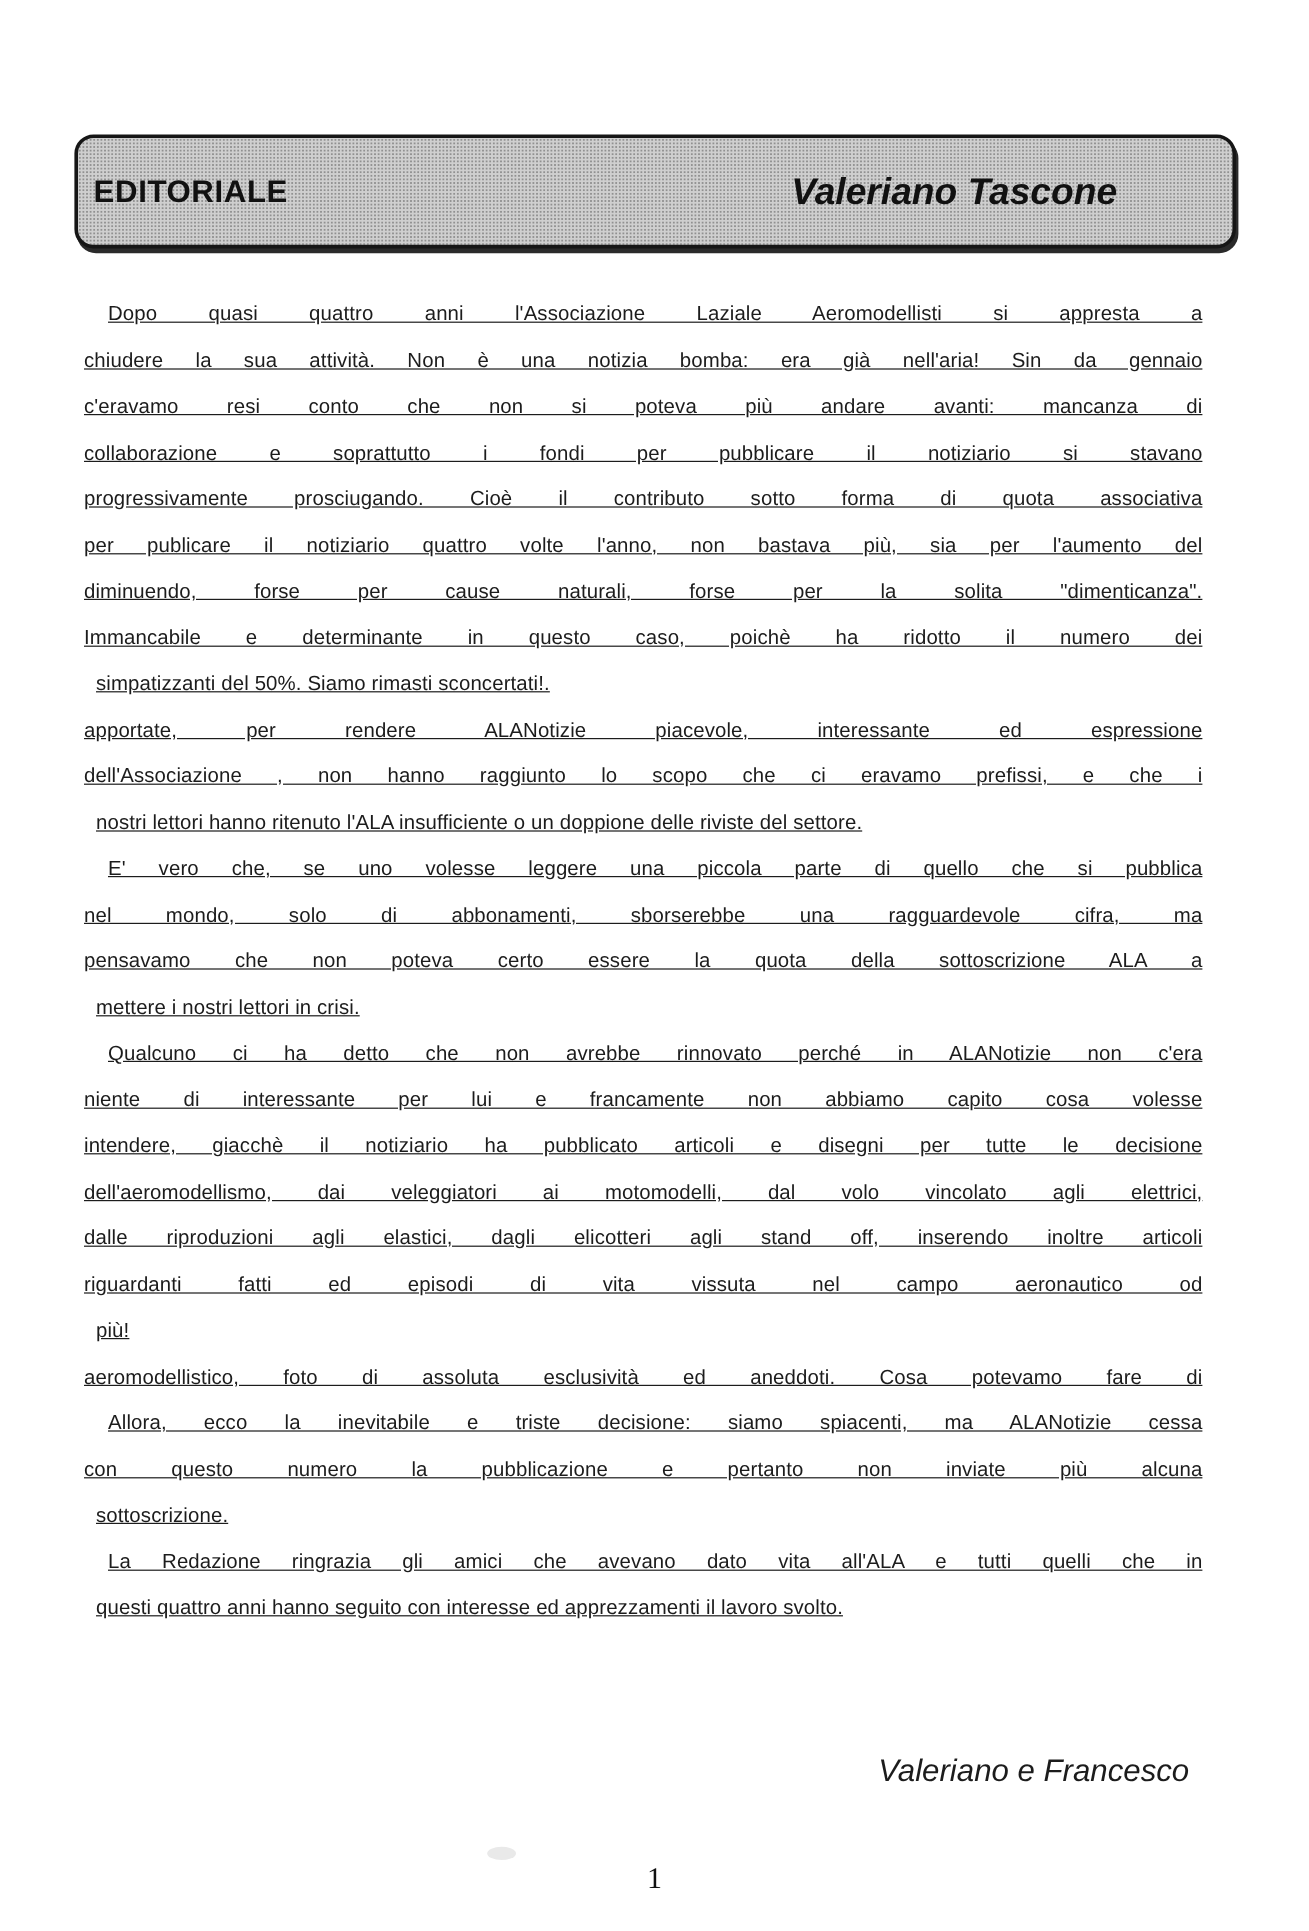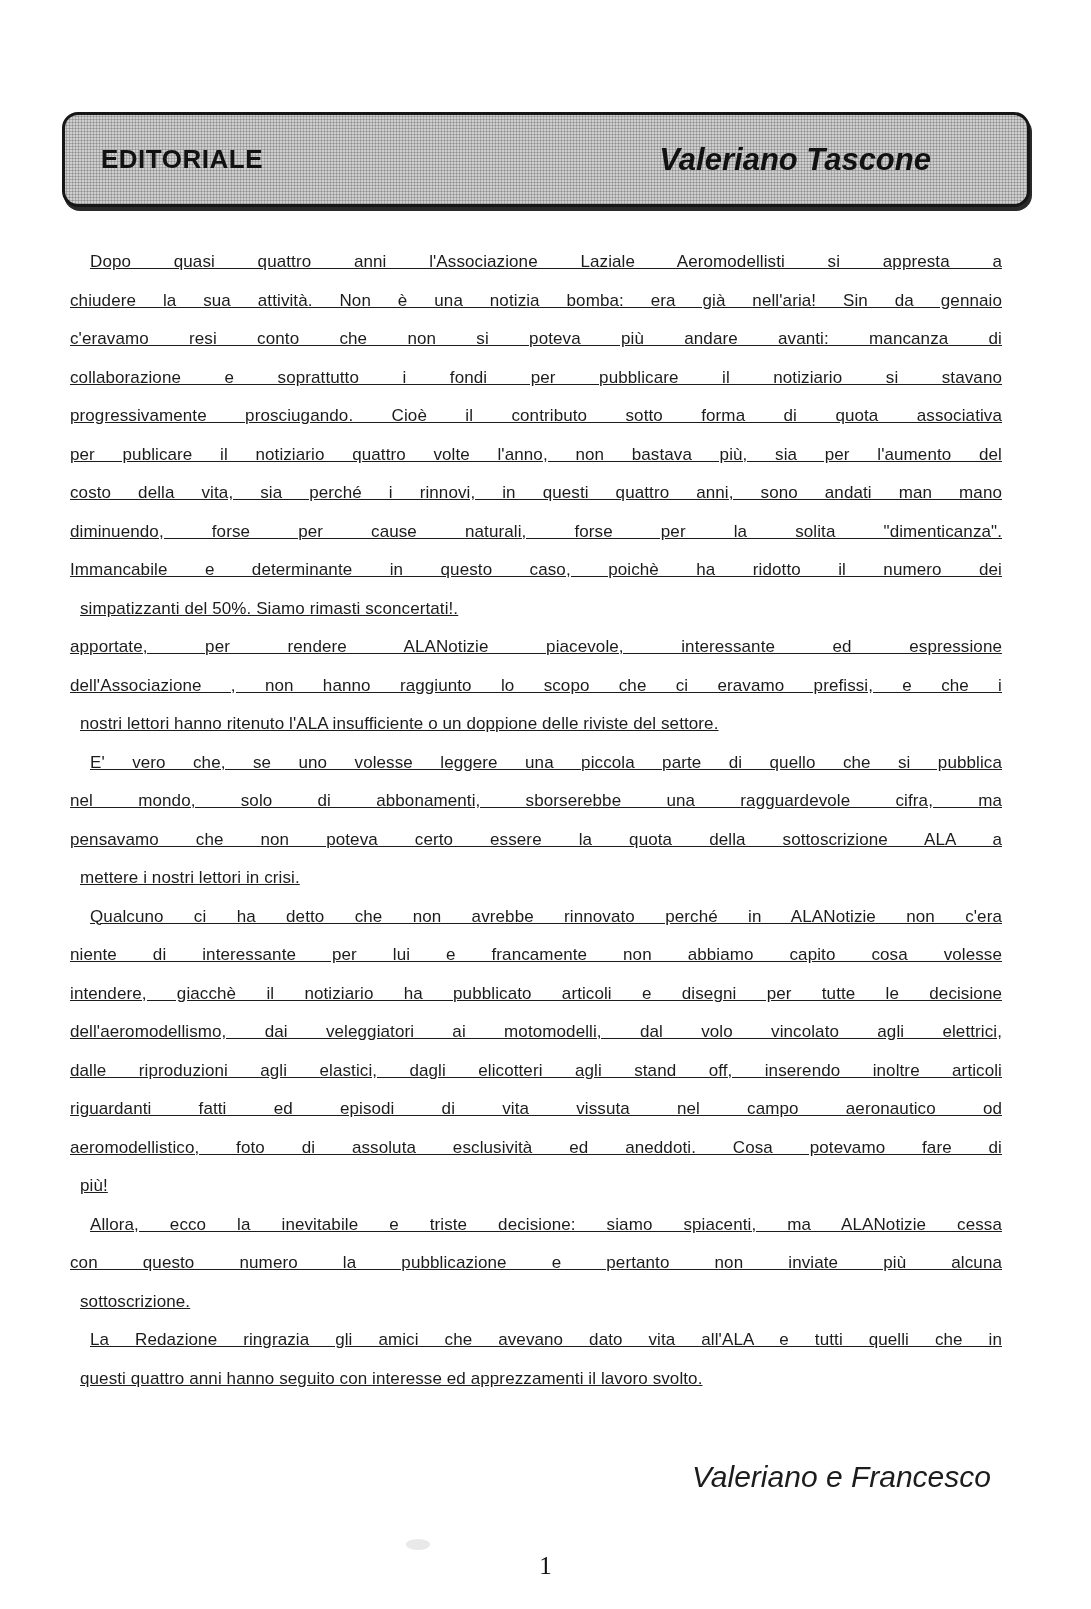--- a/index.html
+++ b/index.html
@@ -29,21 +29,21 @@
     background-color: #cfcfcf;
     background-image: radial-gradient(circle, #919191 0.9px, rgba(0,0,0,0) 1.15px);
     background-size: 3px 3px;
     display: flex;
     align-items: center;
   }
   .header-title {
     font-weight: bold;
     font-size: 26px;
     letter-spacing: 0.5px;
-    margin-left: 36px;
+    margin-left: 13px;
     color: #111;
   }
   .header-author {
     margin-left: auto;
     margin-right: 96px;
     font-weight: bold;
     font-style: italic;
     font-size: 31px;
     color: #111;
   }
@@ -69,21 +69,21 @@
   .ln.last {
     text-align-last: left;
     margin-left: 10px;
   }
   
   .signature {
     position: absolute;
     top: 1460px;
     right: 100px;
     font-style: italic;
-    font-size: 30px;
+    font-size: 26px;
     color: #1c1c1c;
   }
   
   .page-number {
     position: absolute;
     top: 1552px;
     left: 0;
     right: 0;
     text-align: center;
     font-family: "Liberation Serif", serif;
@@ -111,39 +111,38 @@
     <span class="header-author">Valeriano Tascone</span>
   </div>
 
   <div class="article">
       <div class="ln first">Dopo quasi quattro anni l'Associazione Laziale Aeromodellisti si appresta a</div>
       <div class="ln">chiudere la sua attività. Non è una notizia bomba: era già nell'aria! Sin da gennaio</div>
       <div class="ln">c'eravamo resi conto che non si poteva più andare avanti: mancanza di</div>
       <div class="ln">collaborazione e soprattutto i fondi per pubblicare il notiziario si stavano</div>
       <div class="ln">progressivamente prosciugando. Cioè il contributo sotto forma di quota associativa</div>
       <div class="ln">per publicare il notiziario quattro volte l'anno, non bastava più, sia per l'aumento del</div>
-      <div class="ln">costo della vita, sia perché i rinnovi, in questi quattro anni, sono andati man mano</div>
       <div class="ln">diminuendo, forse per cause naturali, forse per la solita "dimenticanza".</div>
       <div class="ln">Immancabile e determinante in questo caso, poichè ha ridotto il numero dei</div>
       <div class="ln last">simpatizzanti del 50%. Siamo rimasti sconcertati!.</div>
       <div class="ln">apportate, per rendere ALANotizie piacevole, interessante ed espressione</div>
       <div class="ln">dell'Associazione , non hanno raggiunto lo scopo che ci eravamo prefissi, e che i</div>
       <div class="ln last">nostri lettori hanno ritenuto l'ALA insufficiente o un doppione delle riviste del settore.</div>
       <div class="ln first">E' vero che, se uno volesse leggere una piccola parte di quello che si pubblica</div>
       <div class="ln">nel mondo, solo di abbonamenti, sborserebbe una ragguardevole cifra, ma</div>
       <div class="ln">pensavamo che non poteva certo essere la quota della sottoscrizione ALA a</div>
       <div class="ln last">mettere i nostri lettori in crisi.</div>
       <div class="ln first">Qualcuno ci ha detto che non avrebbe rinnovato perché in ALANotizie non c'era</div>
       <div class="ln">niente di interessante per lui e francamente non abbiamo capito cosa volesse</div>
       <div class="ln">intendere, giacchè il notiziario ha pubblicato articoli e disegni per tutte le decisione</div>
       <div class="ln">dell'aeromodellismo, dai veleggiatori ai motomodelli, dal volo vincolato agli elettrici,</div>
       <div class="ln">dalle riproduzioni agli elastici, dagli elicotteri agli stand off, inserendo inoltre articoli</div>
       <div class="ln">riguardanti fatti ed episodi di vita vissuta nel campo aeronautico od</div>
+      <div class="ln last">più!</div>
       <div class="ln">aeromodellistico, foto di assoluta esclusività ed aneddoti. Cosa potevamo fare di</div>
-      <div class="ln last">più!</div>
       <div class="ln first">Allora, ecco la inevitabile e triste decisione: siamo spiacenti, ma ALANotizie cessa</div>
       <div class="ln">con questo numero la pubblicazione e pertanto non inviate più alcuna</div>
       <div class="ln last">sottoscrizione.</div>
       <div class="ln first">La Redazione ringrazia gli amici che avevano dato vita all'ALA e tutti quelli che in</div>
       <div class="ln last">questi quattro anni hanno seguito con interesse ed apprezzamenti il lavoro svolto.</div>
     </div>
 
   <div class="smudge"></div>
 
   <div class="signature">Valeriano e Francesco</div>

